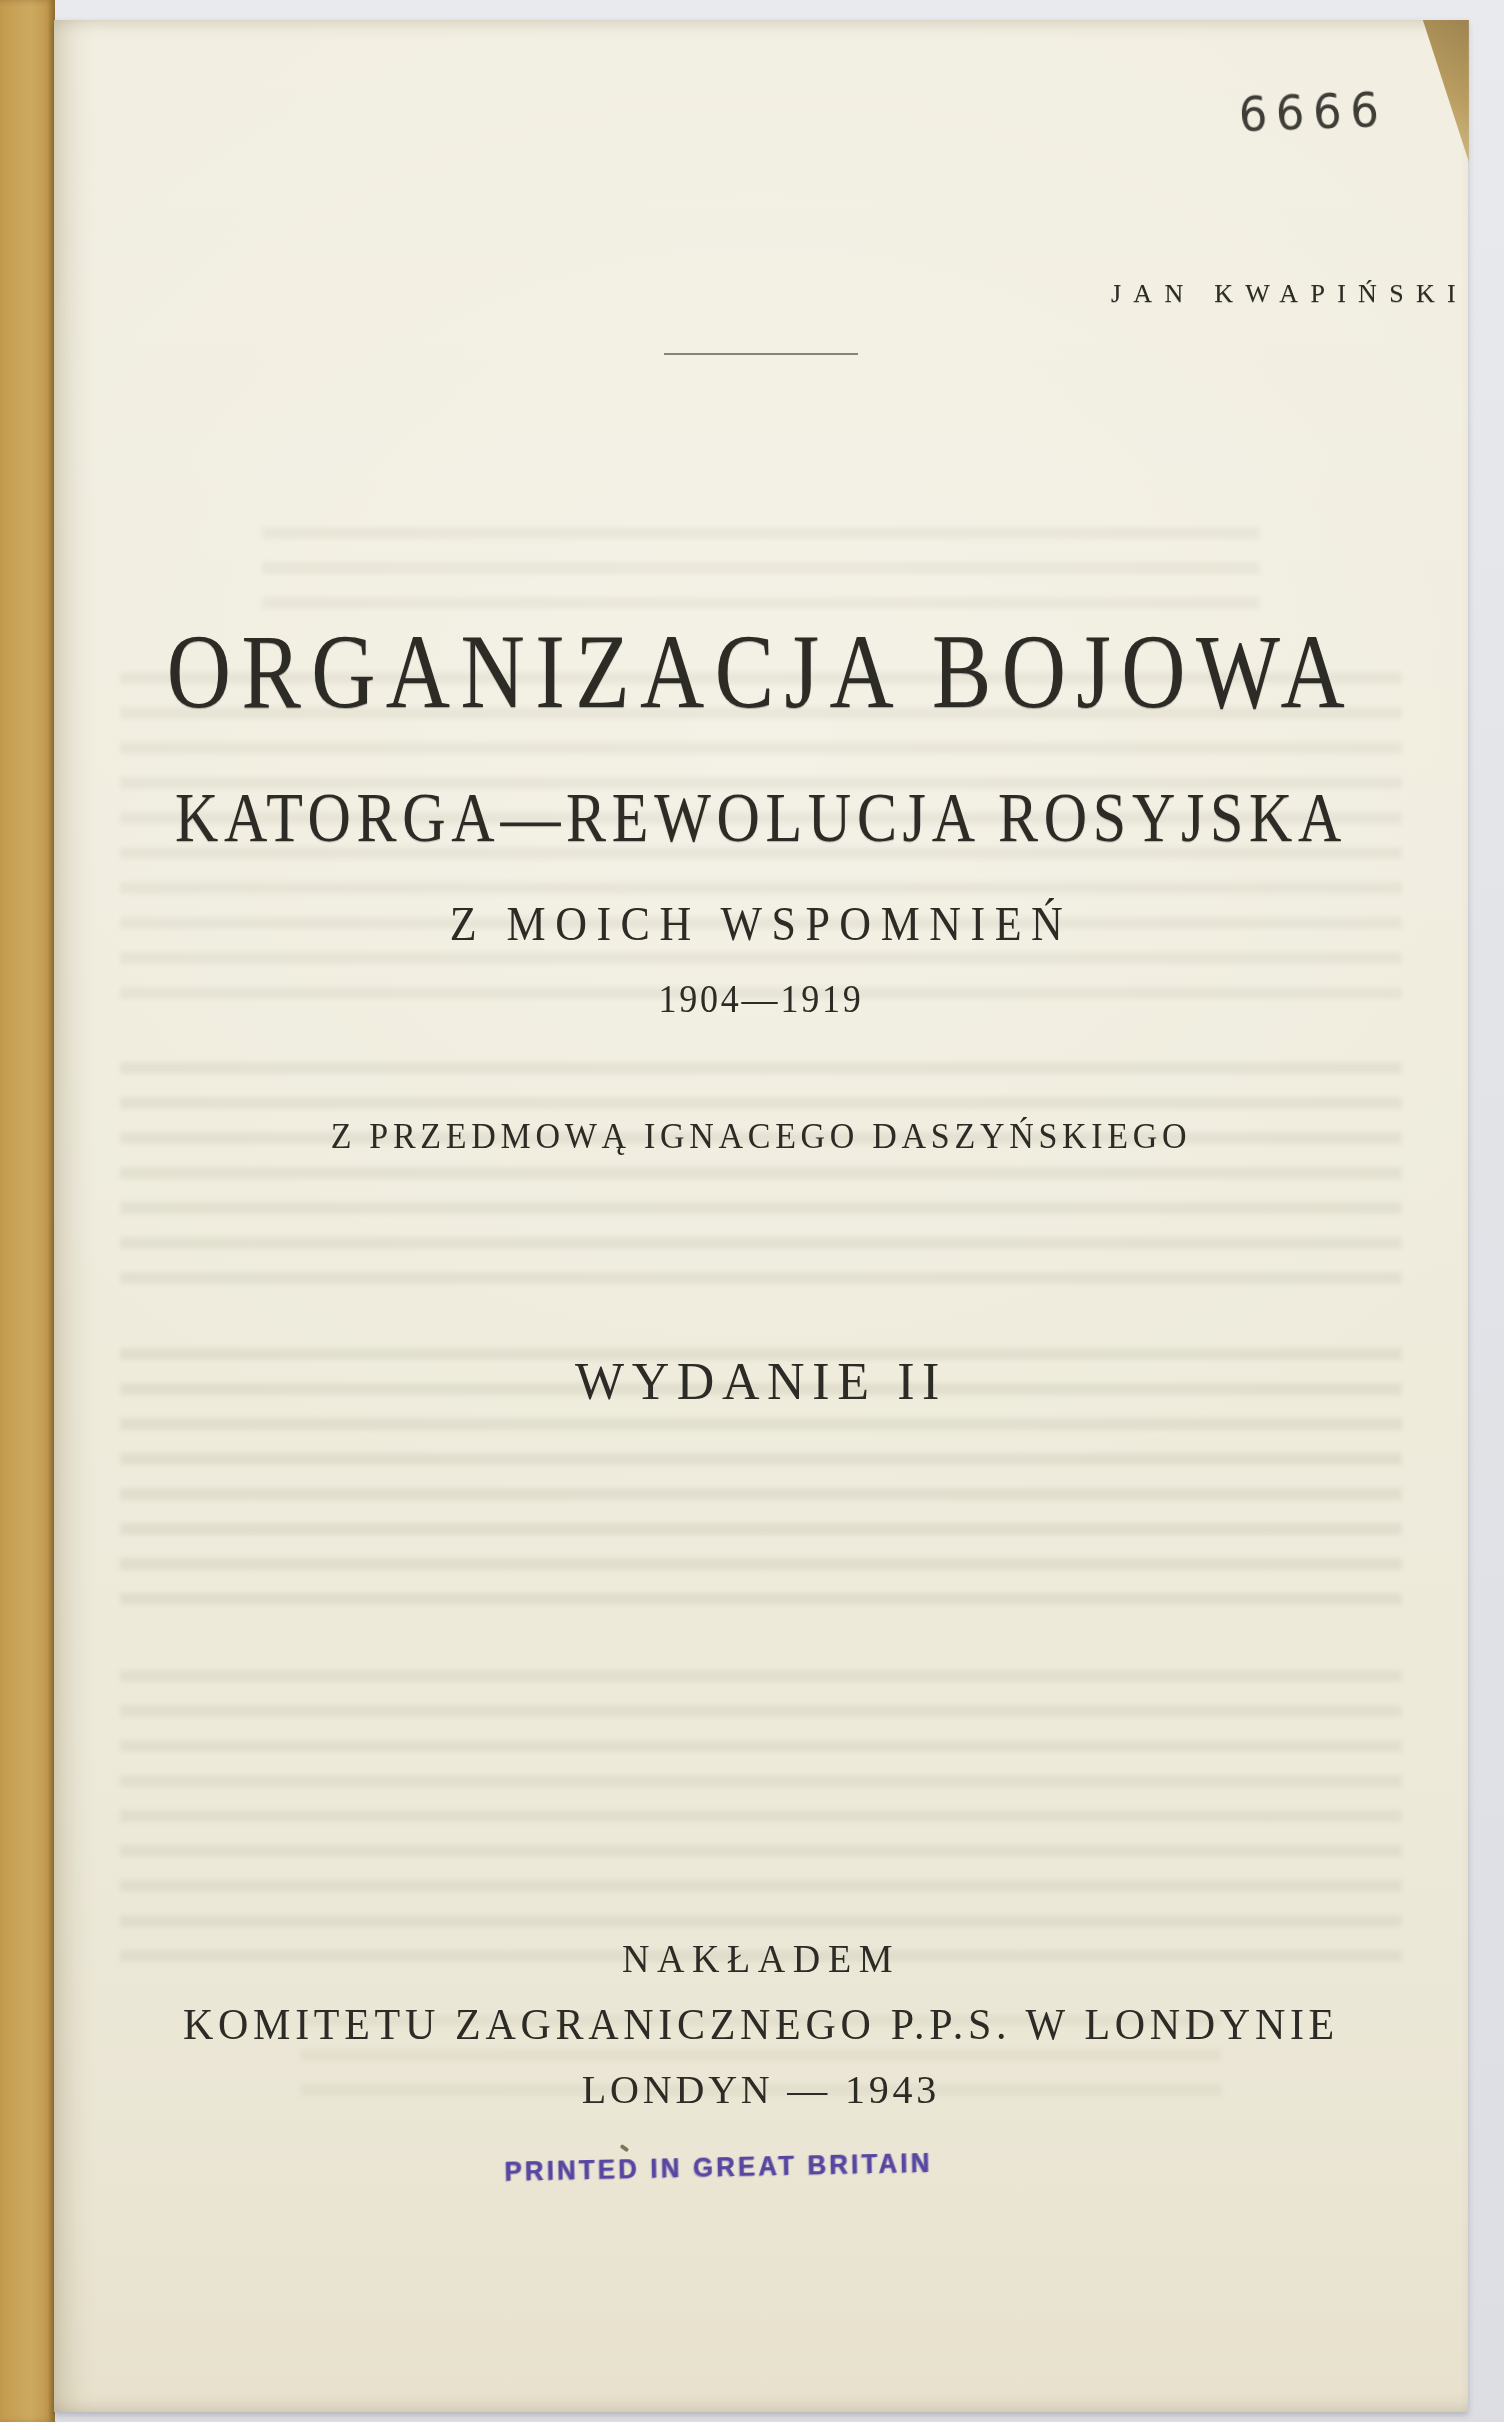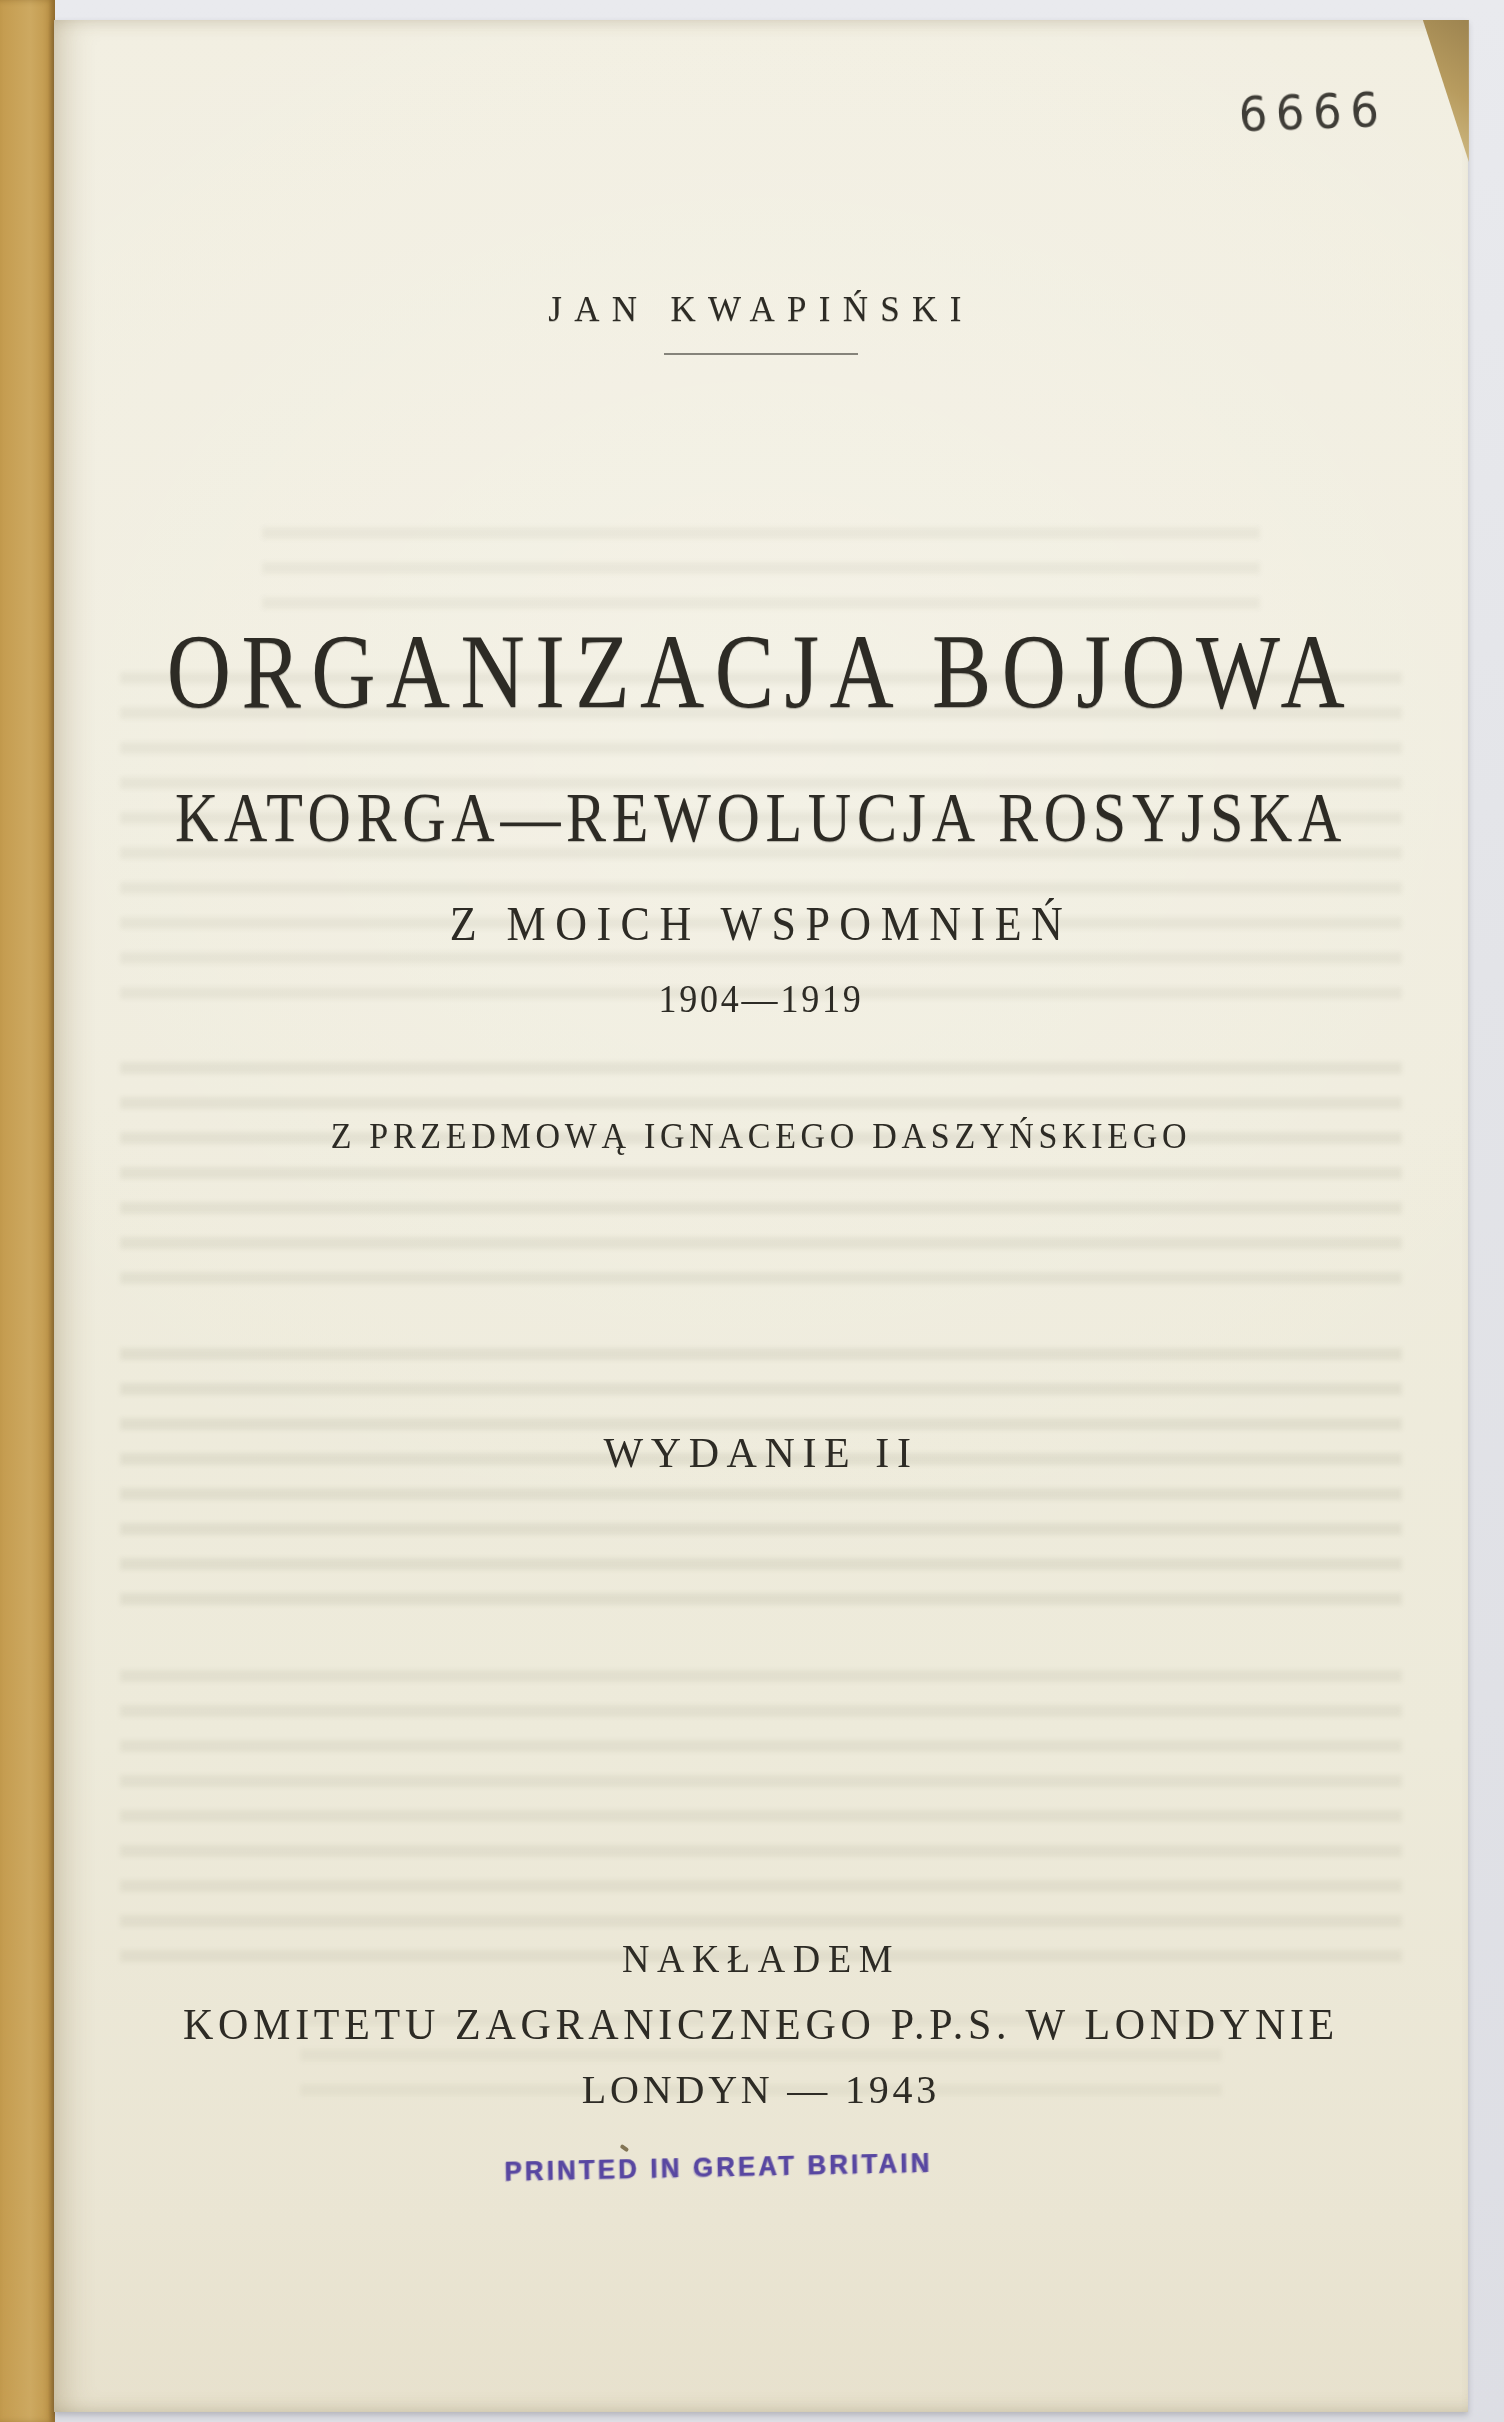--- a/index.html
+++ b/index.html
@@ -61,22 +61,23 @@
   .tl{position:absolute;left:0;right:0;text-align:center;color:#2d2b25;white-space:nowrap;line-height:1;}
 
   .handwritten{
     position:absolute;left:1098px;top:66px;width:322px;text-align:center;
     font-family:"DejaVu Sans", sans-serif;
     font-size:45px;letter-spacing:8.5px;color:#3f3d37;
     transform:rotate(-2deg) scaleY(1.05);
     filter:blur(0.3px);
   }
   .author{
-    top:272px;font-size:35px;letter-spacing:12.3px;
+    top:261px;font-size:26px;letter-spacing:12.3px;
     text-shadow:0 0.9px 0 rgba(45,43,37,.25);
+    text-align:right;
   }
   .author-rule{
     position:absolute;left:50%;top:333px;width:194px;height:1.9px;margin-left:-97px;
     background:#85837a;
   }
   .title{
     top:600px;font-size:89px;letter-spacing:10.4px;
     transform:scaleY(1.18);transform-origin:top center;
     text-shadow:0 0.9px 0.9px rgba(45,43,37,.35);
   }
@@ -91,21 +92,21 @@
   }
   .years{
     top:958px;font-size:36px;letter-spacing:2.8px;
     transform:scaleY(1.12);transform-origin:top center;
   }
   .preface{
     top:1098px;font-size:34px;letter-spacing:4.7px;
     transform:scaleY(1.08);transform-origin:top center;
   }
   .edition{
-    top:1412px;font-size:42px;letter-spacing:7.6px;
+    top:1336px;font-size:52px;letter-spacing:7.6px;
   }
   .imprint1{
     top:1917px;font-size:38px;letter-spacing:7.6px;
     transform:scaleY(1.08);transform-origin:top center;
   }
   .imprint2{
     top:1982px;font-size:42px;letter-spacing:4.7px;
     transform:scaleY(1.06);transform-origin:top center;
   }
   .imprint3{

